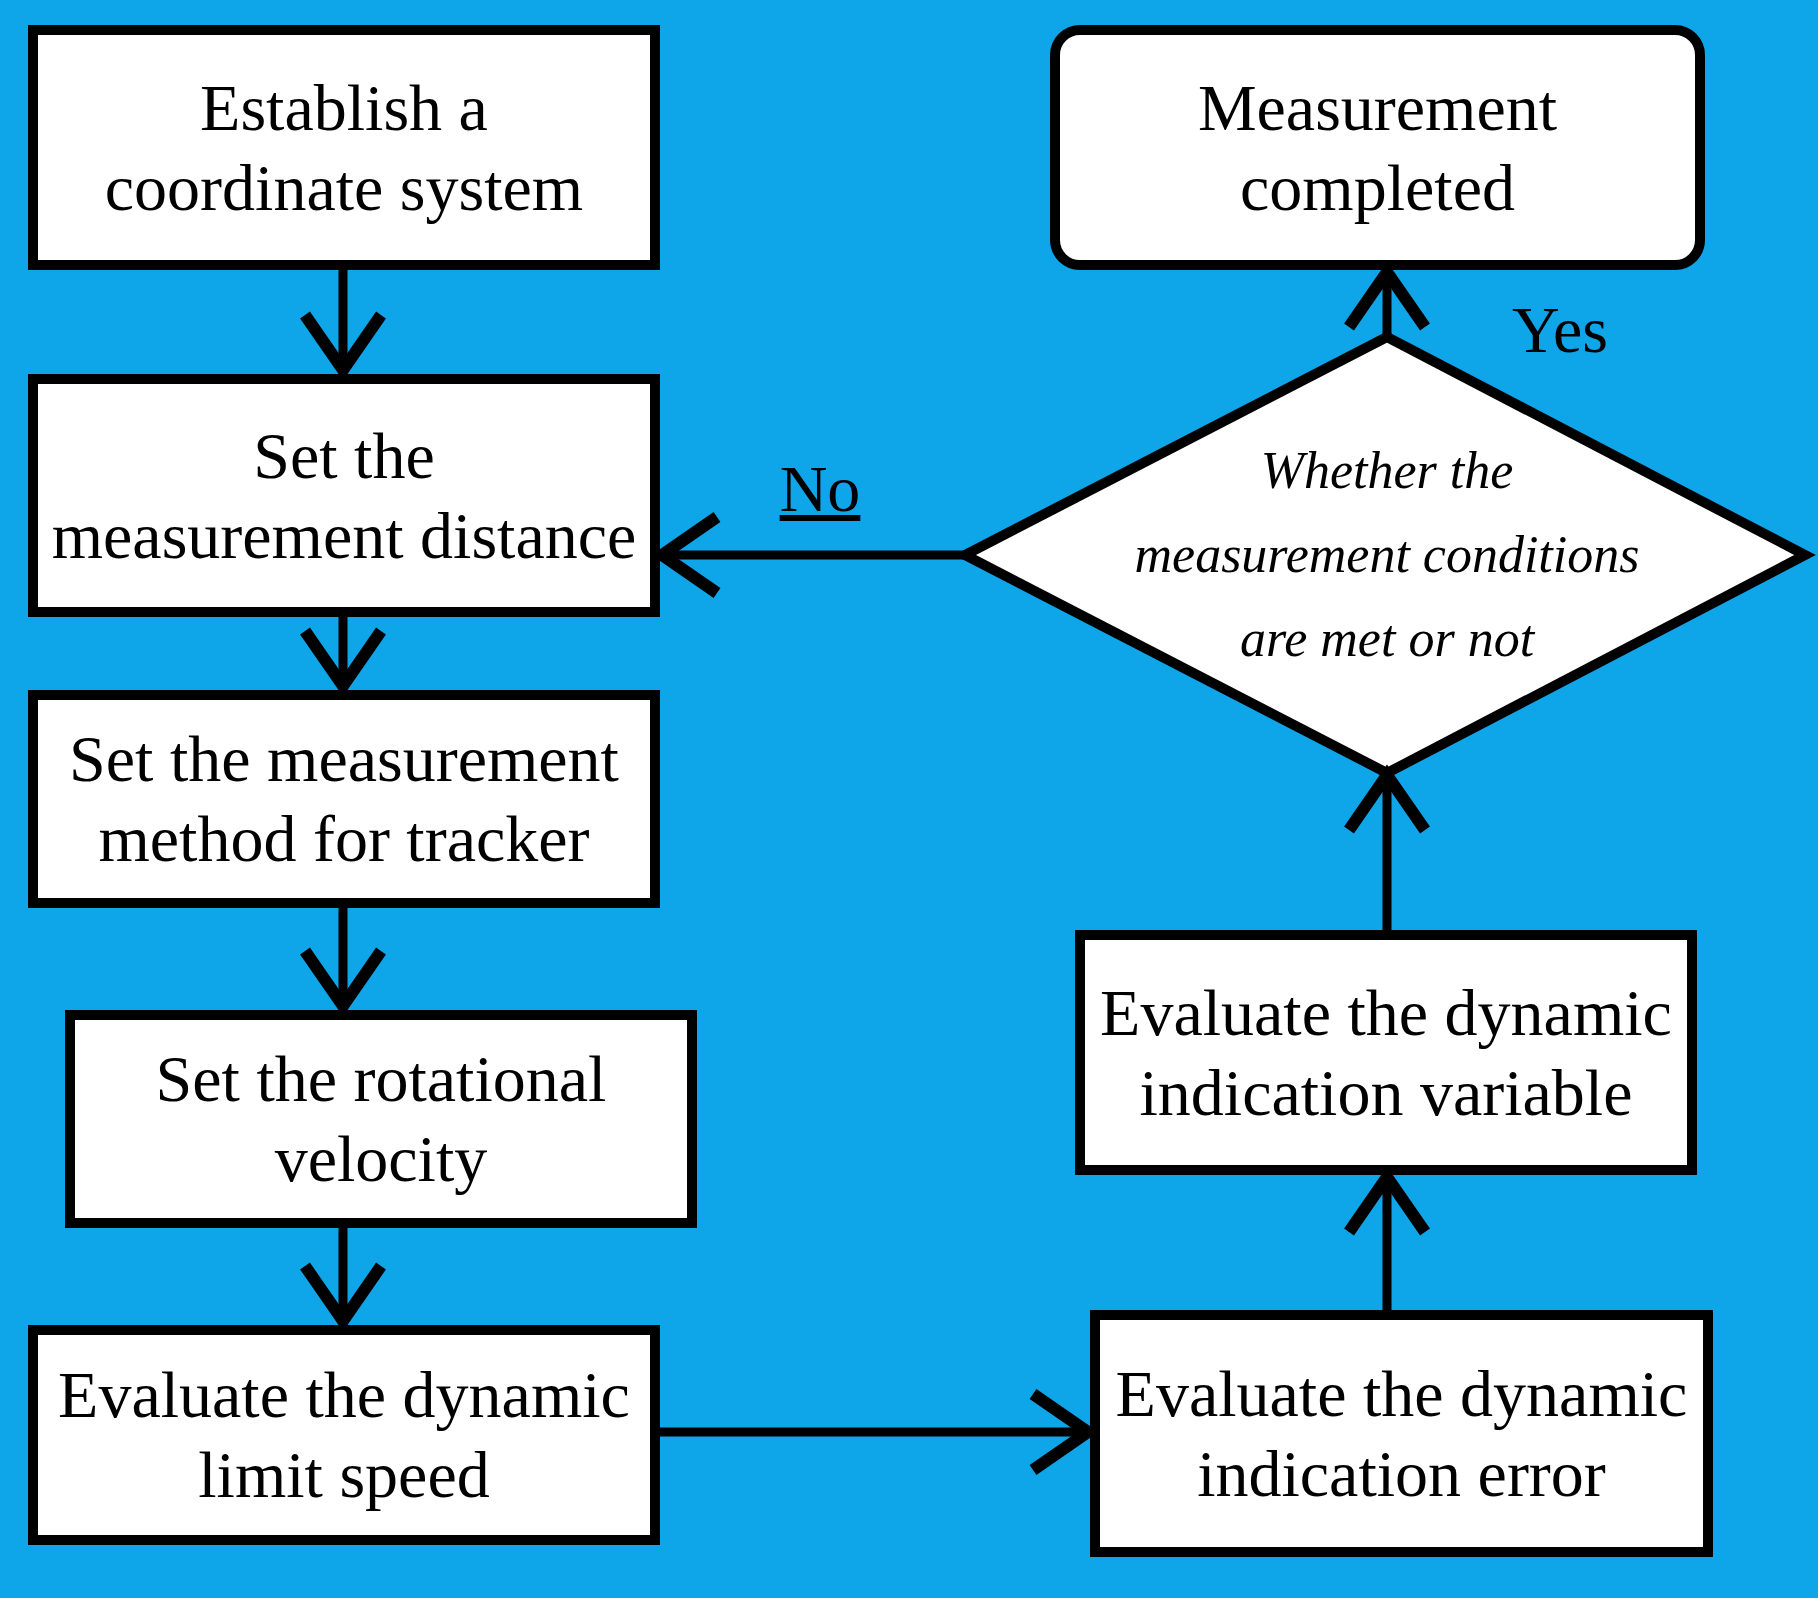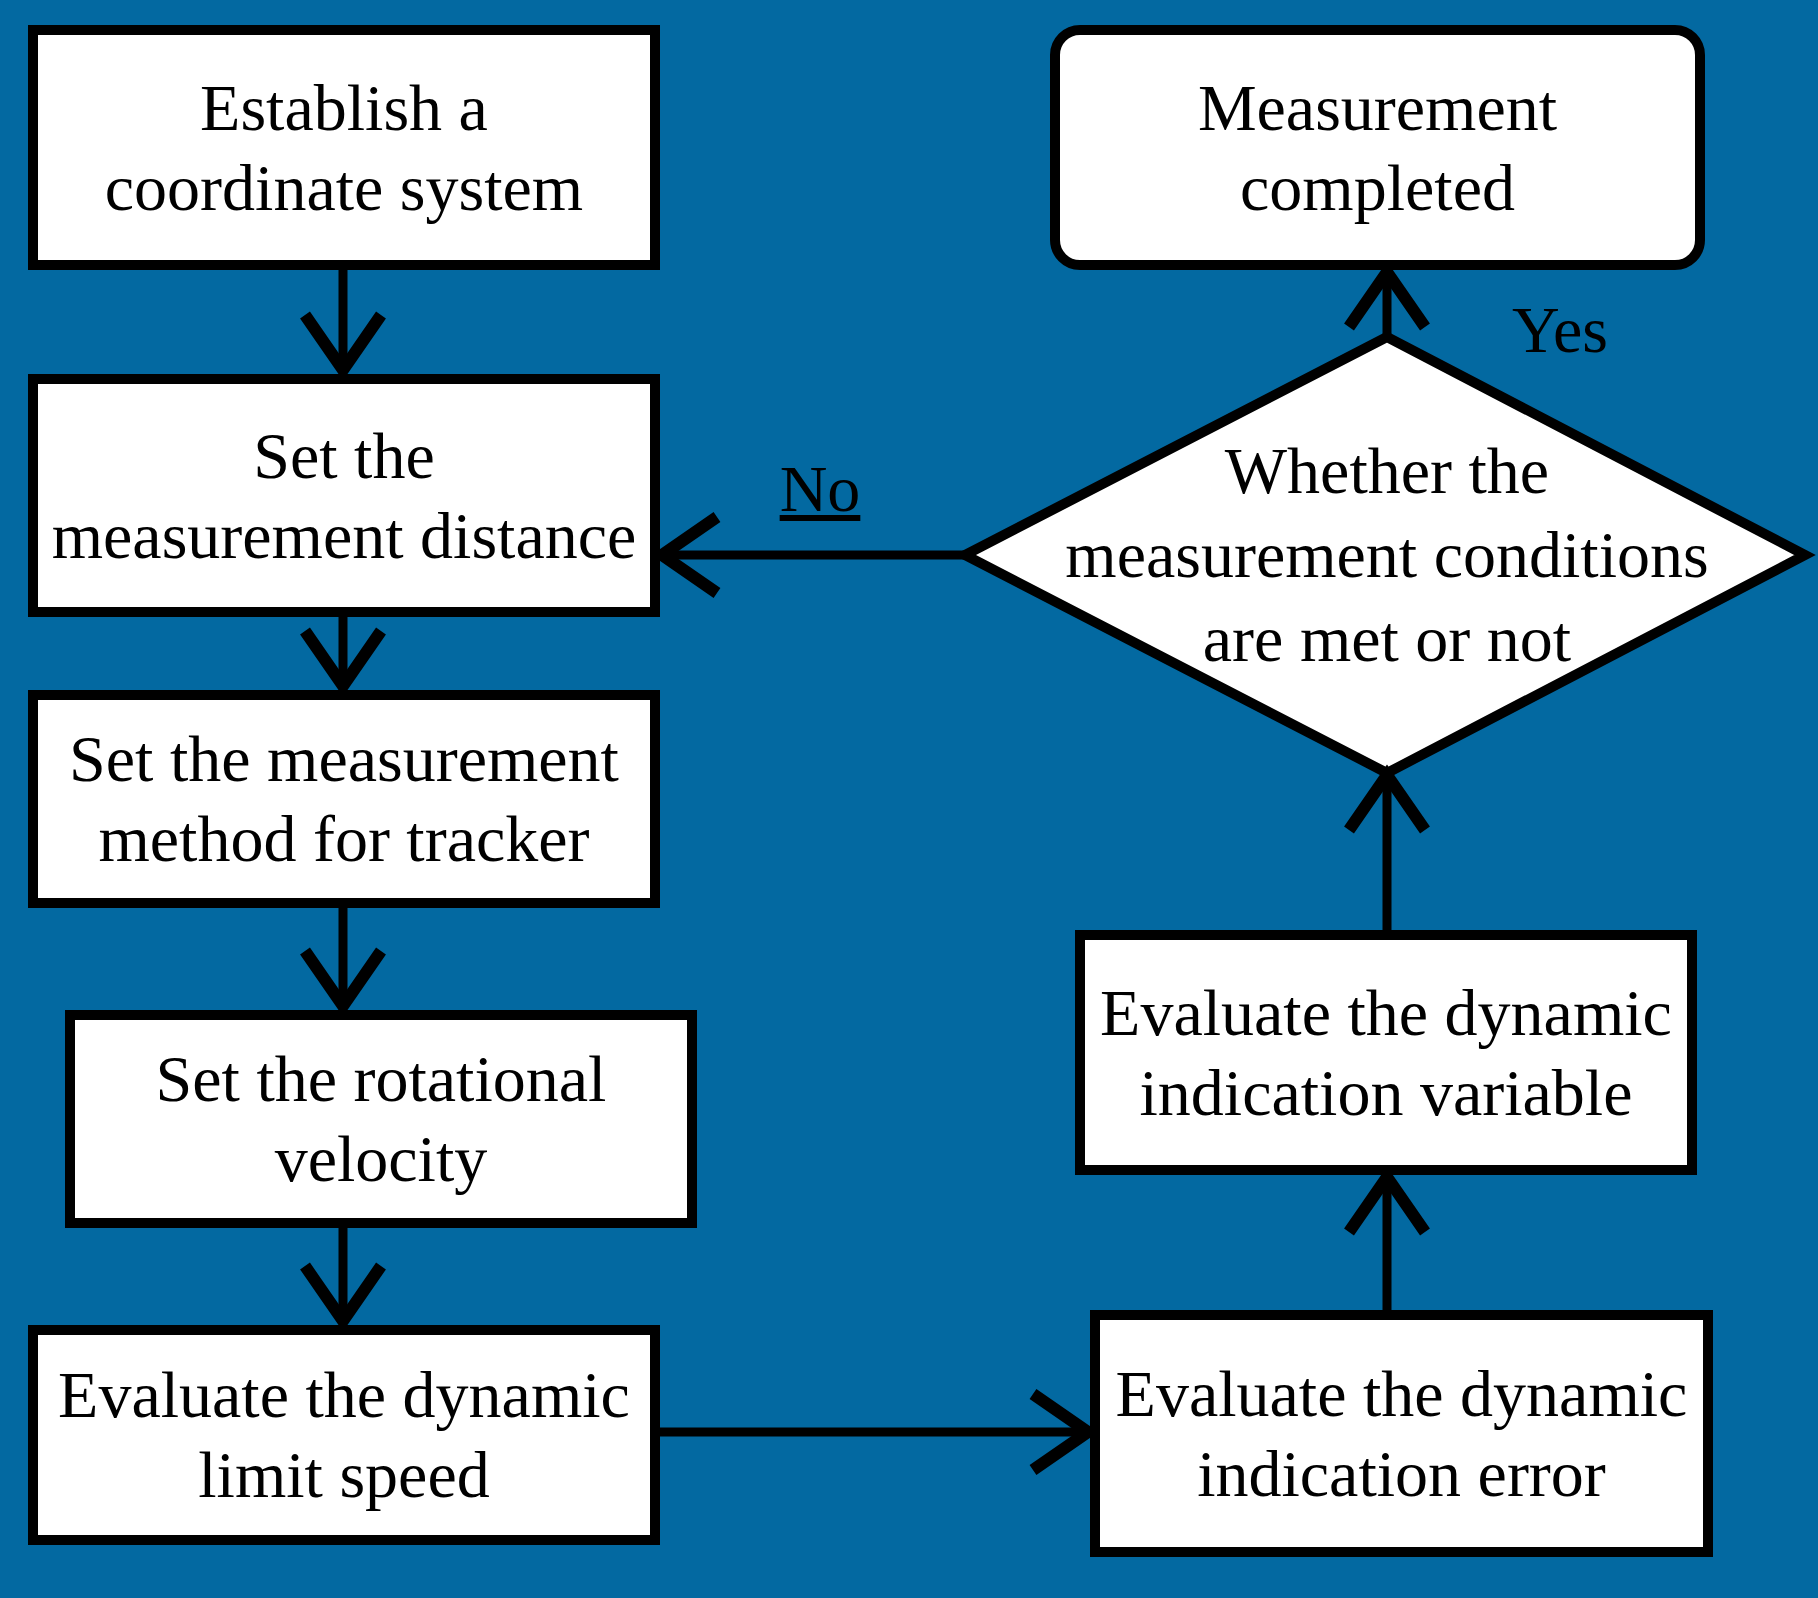--- a/index.html
+++ b/index.html
@@ -4,21 +4,21 @@
 <style>
   html, body {
     margin: 0;
     padding: 0;
     background: #ffffff;
   }
   #canvas {
     position: relative;
     width: 1818px;
     height: 1598px;
-    background: #0369a1;
+    background: #0ea5e9;
     font-family: "Liberation Serif", "DejaVu Serif", serif;
     color: #000000;
     overflow: hidden;
   }
   #wires {
     position: absolute;
     left: 0;
     top: 0;
     width: 1818px;
     height: 1598px;
@@ -47,22 +47,23 @@
     font-size: 66px;
     line-height: 72px;
   }
   .diamond-label {
     position: absolute;
     display: flex;
     align-items: flex-start;
     justify-content: center;
     text-align: center;
     white-space: pre;
-    font-size: 66px;
+    font-size: 52px;
     line-height: 84px;
+    font-style: italic;
   }
 </style>
 </head>
 <body>
 
 <div id="canvas">
 
   <svg id="wires" viewBox="0 0 1818 1598" xmlns="http://www.w3.org/2000/svg" fill="none" stroke="#000000" stroke-linejoin="miter" stroke-linecap="butt">
 
     <polygon points="1387,337 1805,555 1387,773 965,555" fill="#ffffff" stroke-width="10"></polygon>

